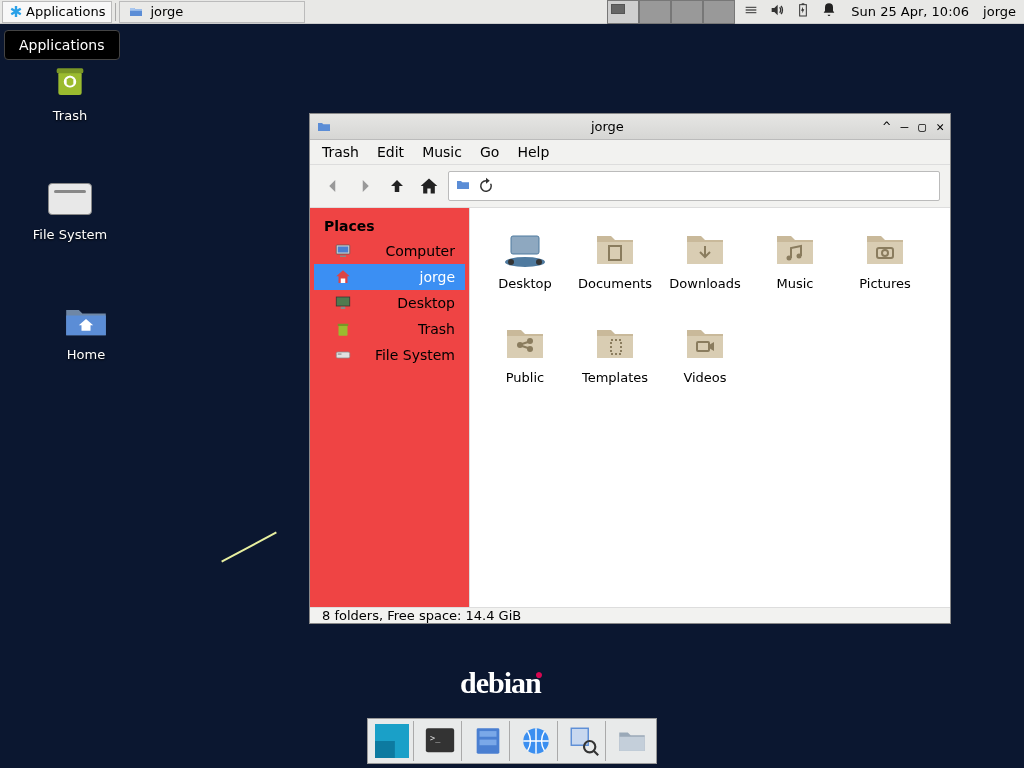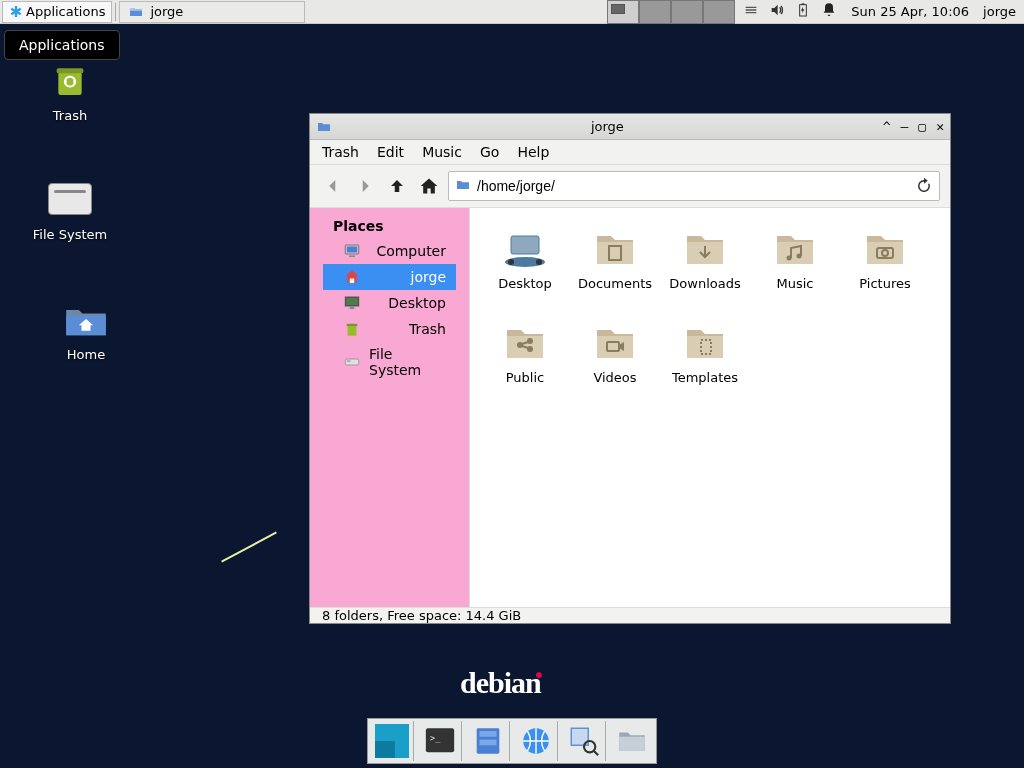--- a/index.html
+++ b/index.html
@@ -88,21 +88,21 @@
 .win-ctrl span { cursor:pointer; font-family:monospace; }
 .menubar { display:flex; gap:18px; padding:4px 12px; border-bottom:1px solid #ddd; background:#f2f2f0; font-size:14px; }
 .menubar span { cursor:pointer; }
 .toolbar { display:flex; align-items:center; gap:6px; padding:6px 10px; border-bottom:1px solid #ddd; background:#f2f2f0; }
 .nav-btn { width:26px; height:26px; display:flex; align-items:center; justify-content:center; color:#777; }
 .nav-btn.enabled{ color:#222; }
 .pathbar { flex:1; display:flex; align-items:center; border:1px solid #bbb; background:#fff; height:30px; padding:0 6px; gap:6px; border-radius:2px;}
 .pathbar input { flex:1; border:none; font-size:14px; outline:none; }
 .refresh { width:18px; height:18px; }
 .body { flex:1; display:flex; overflow:hidden; }
-.sidebar { width:160px; border-right:1px solid #ddd; padding:6px 13px; background:#f9a8d4; }
+.sidebar { width:160px; border-right:1px solid #ddd; padding:6px 4px; background:#ef4444; }
 .side-head { font-weight:bold; padding:4px 10px; font-size:14px; }
 .side-item { display:flex; align-items:center; gap:8px; padding:4px 10px 4px 20px; font-size:14px; cursor:pointer;justify-content:space-between; }
 .side-item.selected { background:#3b8ff3; color:#fff; }
 .side-item svg { width:18px; height:18px; flex-shrink:0; }
 .iconview { flex:1; padding:16px 10px; display:flex; flex-wrap:wrap; align-content:flex-start; gap:0; }
 .fi { width:90px; height:94px; display:flex; flex-direction:column; align-items:center; gap:4px; font-size:13px; cursor:pointer; }
 .fi .ficon { width:48px; height:48px; display:flex; align-items:center; justify-content:center;}
 .statusbar { height:16px; border-top:1px solid #ddd; background:#f2f2f0; display:flex; align-items:center; padding:0 12px; font-size:13px; }
 </style>
 </head>
@@ -276,21 +276,20 @@
       </div>
     <div class="nav-btn enabled">
         <svg width="20" height="20" viewBox="0 0 24 24">
           <path fill="#222" d="M12 3l-10 9h3v9h5v-6h4v6h5v-9h3z"></path>
         </svg>
       </div>
     <div class="pathbar">
       <span><svg width="16" height="16" viewBox="0 0 24 24">
             <path fill="#5b8dd6" d="M3 6h6l2 2h10v10H3z"></path>
           </svg></span>
-      <input value="/home/jorge/" style="">
       <span class="refresh"><svg viewBox="0 0 24 24">
             <path fill="#333" d="M12 4a8 8 0 1 0 7.4 5h-2.2A6 6 0 1 1 12 6v3l5-4-5-4v3z"></path>
           </svg></span>
     </div>
   </div>
 
   <div class="body">
     <div class="sidebar">
       <div class="side-head">Places</div>
 
@@ -406,36 +405,36 @@
             </svg>
           </div>
         <span>Public</span>
       </div>
 
       <div class="fi">
         <div class="ficon">
             <svg viewBox="0 0 48 48">
               <path fill="#c9b99a" d="M6 12h14l4 4h18v24H6z"></path>
               <path fill="#d9cdb3" d="M6 18h36v22H6z"></path>
+              <rect x="20" y="22" width="10" height="14" fill="none" stroke="#8a7c5e" stroke-width="2" stroke-dasharray="2 2"></rect>
+            </svg>
+          </div>
+        <span>Templates</span>
+      </div>
+
+      <div class="fi">
+        <div class="ficon">
+            <svg viewBox="0 0 48 48">
+              <path fill="#c9b99a" d="M6 12h14l4 4h18v24H6z"></path>
+              <path fill="#d9cdb3" d="M6 18h36v22H6z"></path>
               <rect x="16" y="24" width="12" height="9" rx="1" fill="none" stroke="#8a7c5e" stroke-width="2"></rect>
               <path fill="#8a7c5e" d="M28 27l5-3v9l-5-3z"></path>
             </svg>
           </div>
         <span>Videos</span>
       </div>
-
-      <div class="fi">
-        <div class="ficon">
-            <svg viewBox="0 0 48 48">
-              <path fill="#c9b99a" d="M6 12h14l4 4h18v24H6z"></path>
-              <path fill="#d9cdb3" d="M6 18h36v22H6z"></path>
-              <rect x="20" y="22" width="10" height="14" fill="none" stroke="#8a7c5e" stroke-width="2" stroke-dasharray="2 2"></rect>
-            </svg>
-          </div>
-        <span>Templates</span>
-      </div>
     </div>
   </div>
 
   <div class="statusbar">
     <span>8 folders, Free space: 14.4 GiB</span>
   </div>
 </div>
 
 </body></html>

